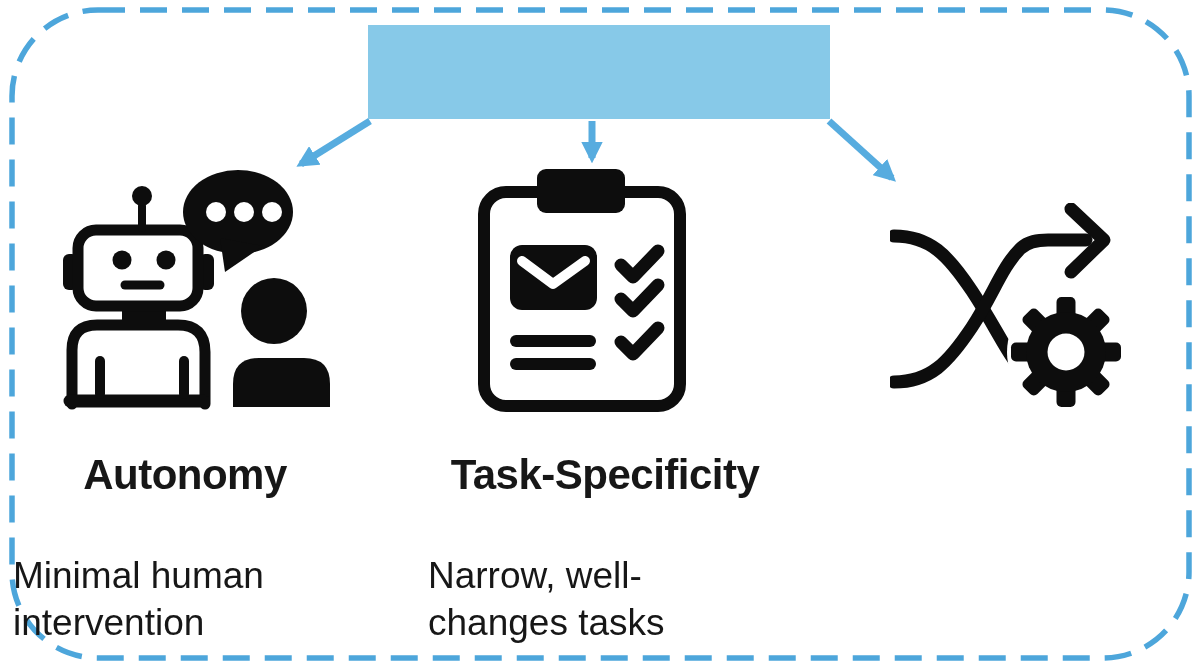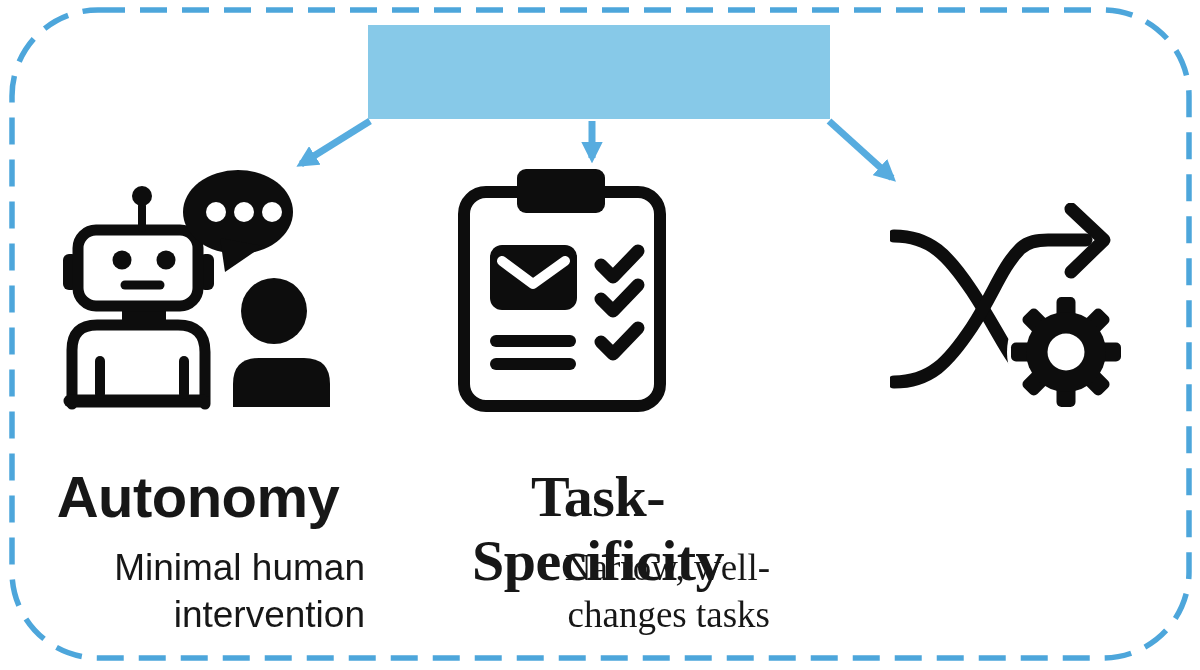--- a/index.html
+++ b/index.html
@@ -17,35 +17,35 @@
   .overlay{position:absolute;left:0;top:0;width:1200px;height:670px;}
   .overlay .dash-rect{fill:none;stroke:var(--border);stroke-width:5.5;stroke-dasharray:27 15;}
   .overlay .flow{stroke:var(--arrow);stroke-width:7;fill:none;}
   .overlay marker path{fill:var(--arrow);}
   .header-box{
     position:absolute;left:368px;top:25px;width:462px;height:94px;
     background:var(--box-fill);
   }
   .col{position:absolute;top:0;height:670px;}
   .col-1{left:5px;width:360px;}
-  .col-2{left:400px;width:370px;font-family:Liberation Serif, serif;}
+  .col-2{left:420px;width:370px;}
   .col-3{left:833px;width:365px;}
   .icon-wrap{position:absolute;left:57px;}
   .col-1 .icon-wrap{top:168px;}
   .col-2 .icon-wrap{top:165px;}
   .col-3 .icon-wrap{top:203px;}
   .col-title{
     position:absolute;top:452px;left:0;width:100%;text-align:center;
-    font-size:58px;font-weight:700;letter-spacing:-0.5px;color:var(--text);
-    line-height:1.1;margin:13px;
+    font-size:42px;font-weight:700;letter-spacing:-0.5px;color:var(--text);
+    line-height:1.1;margin:0;
   }
   .col-sub{
-    position:absolute;top:545px;left:0;width:100%;text-align:right;
+    position:absolute;top:545px;left:0;width:100%;text-align:left;
     font-size:37px;font-weight:400;color:var(--text);line-height:1.26;
-    white-space:pre-line;margin:0;
+    white-space:pre-line;margin:8px;
   }
   .ic{display:block;}
   .ic .stroke{stroke:var(--ink);fill:none;stroke-linecap:round;stroke-linejoin:round;}
   .ic .fillb{fill:var(--ink);}
   .ic .fillw{fill:#ffffff;}
 </style>
 </head>
 <body>
 
 <div class="canvas">

